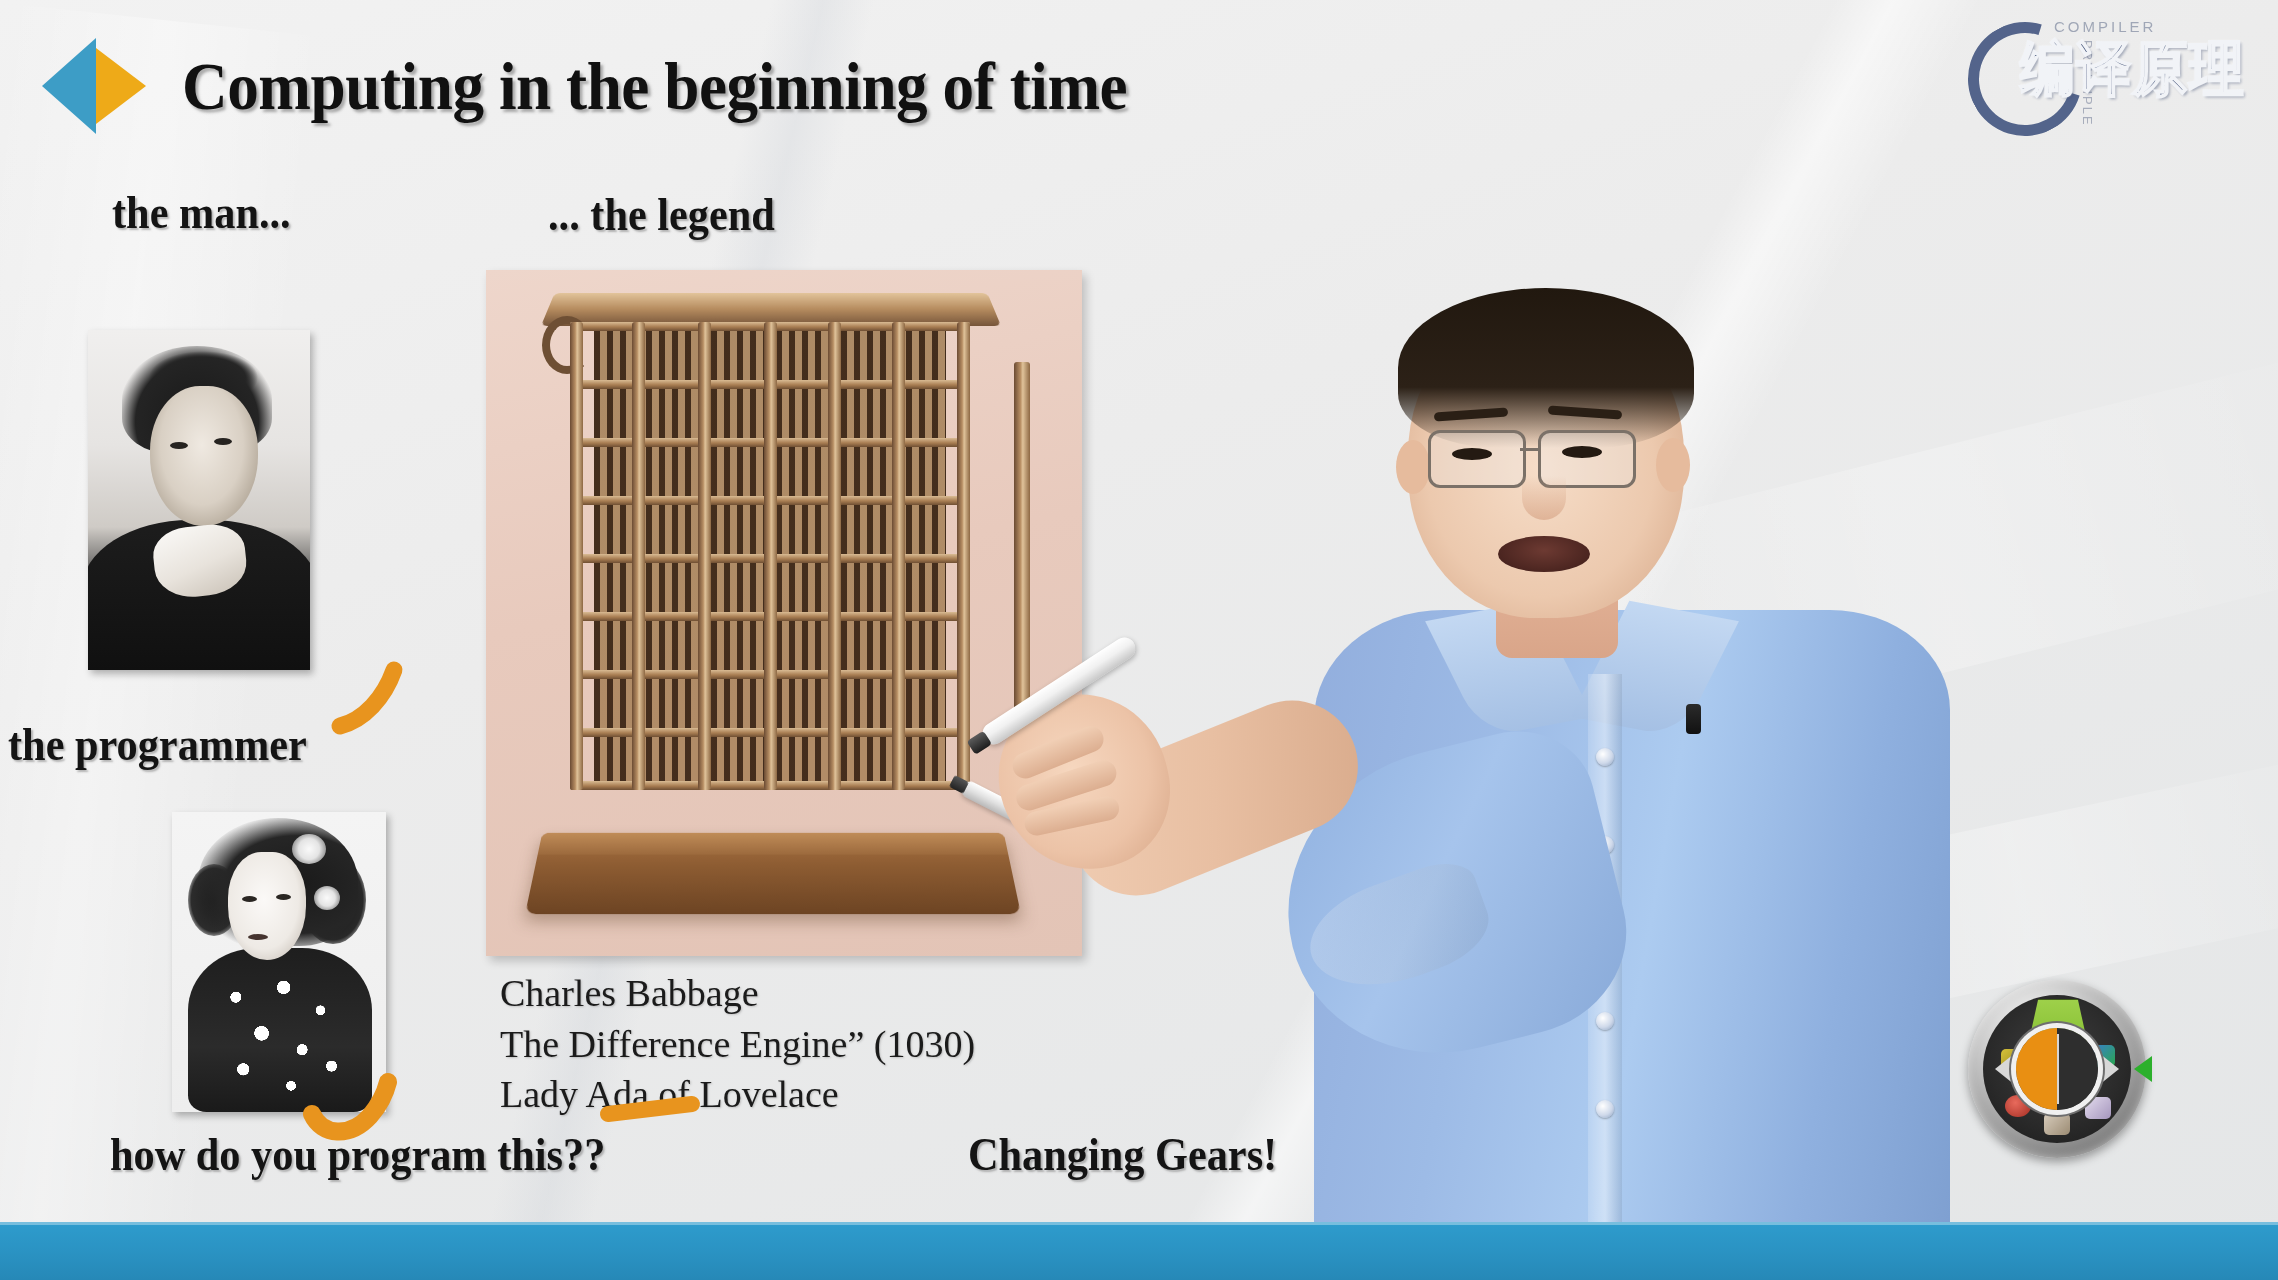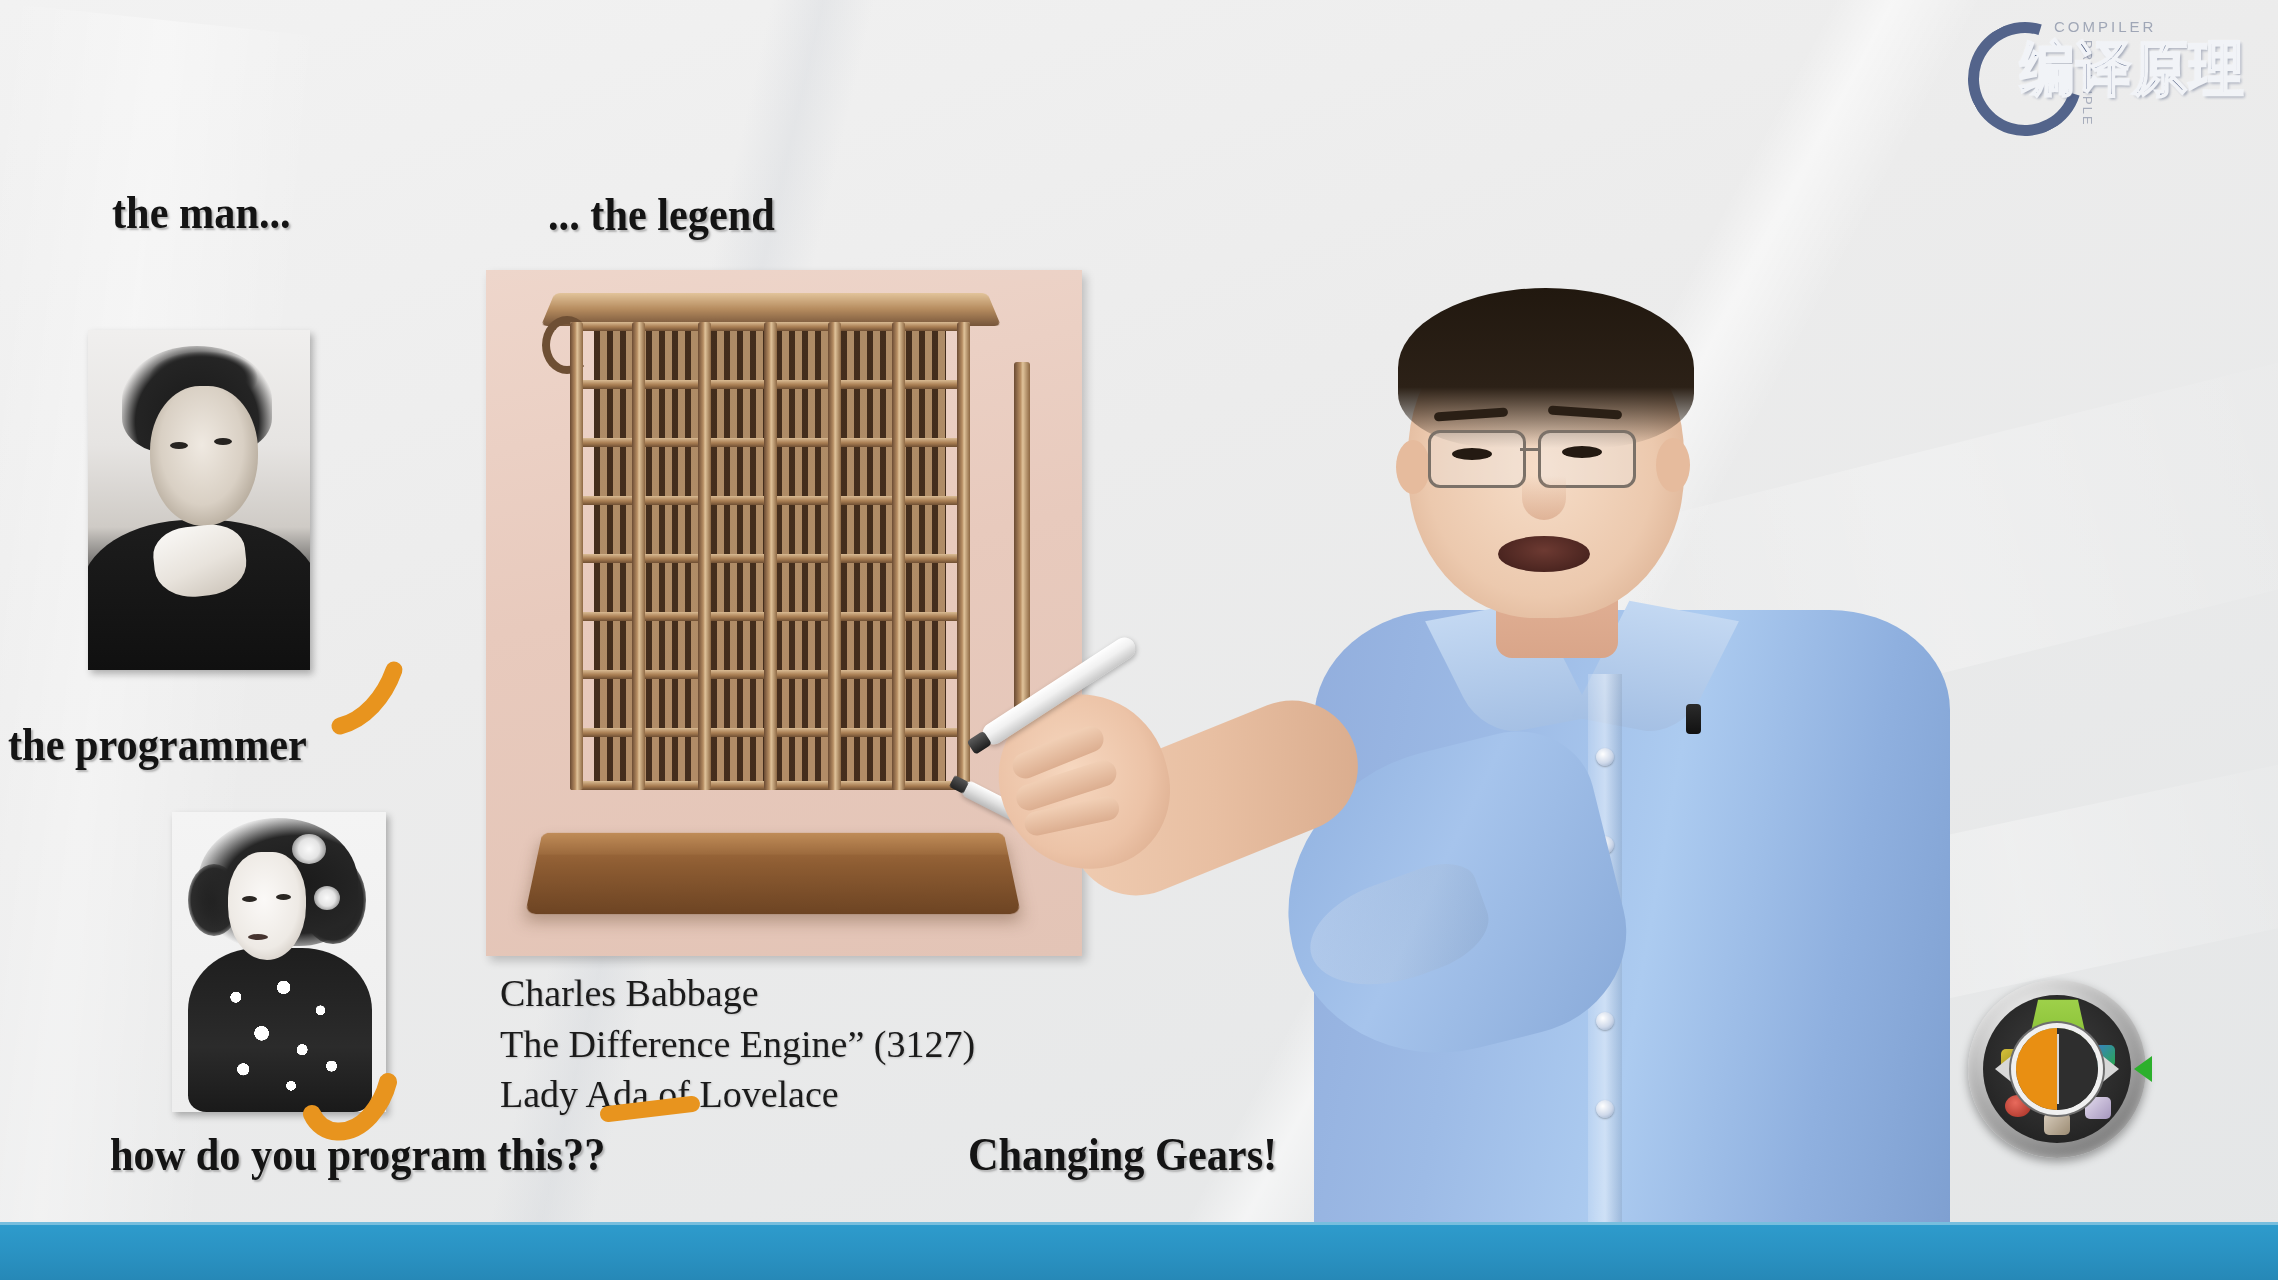--- a/index.html
+++ b/index.html
@@ -523,20 +523,27 @@
 </head>
 <body>
 
 <div id="stage">
 
   <div class="slide-bg"></div>
   <div class="bg-streak" style="left:-60px; top:0; width:320px; height:1280px; transform:rotate(6deg); opacity:.5;"></div>
   <div class="bg-streak" style="left:1500px; top:560px; width:900px; height:220px; transform:rotate(-14deg); opacity:.35;"></div>
   <div class="bg-streak" style="left:1650px; top:900px; width:760px; height:160px; transform:rotate(-12deg); opacity:.4;"></div>
 
+  <div class="title-row">
+    <div class="bullet-diamond">
+      <div class="tri-left"></div>
+      <div class="tri-right"></div>
+    </div>
+    <div class="slide-title">Computing in the beginning of time</div>
+  </div>
 
   <div class="lbl lbl-man">the man...</div>
   <div class="lbl lbl-legend">... the legend</div>
   <div class="lbl lbl-prog">the programmer</div>
   <div class="lbl lbl-howdo">how do you program this??</div>
   <div class="lbl lbl-gears">Changing Gears!</div>
 
   <div class="portrait babbage">
     <div class="bab-coat"></div>
     <div class="bab-hair"></div>
@@ -584,21 +591,21 @@
     <div class="eng-col" style="left:528px; top:92px; height:430px; width:16px;"></div>
     <div class="eng-base">
       <div class="eng-base-top"></div>
     </div>
     <div class="eng-pen">
       <div class="eng-pen-tip"></div>
     </div>
   </div>
 
   <div class="caption">Charles Babbage
-The Difference Engine” (3127)
+The Difference Engine” (1030)
 Lady Ada of Lovelace</div>
 
 
   <svg class="ink" style="left:318px; top:650px; width:130px; height:100px;" viewBox="0 0 130 100">
     <path d="M22 76 C 46 70, 66 48, 76 20" stroke="#e8941e" stroke-width="17" stroke-linecap="round" fill="none"></path>
   </svg>
   <svg class="ink" style="left:288px; top:1072px; width:170px; height:90px;" viewBox="0 0 170 90">
     <path d="M24 42 C 34 64, 62 66, 82 44 C 94 30, 98 18, 100 10" stroke="#e8941e" stroke-width="18" stroke-linecap="round" fill="none"></path>
   </svg>
   <svg class="ink" style="left:588px; top:1080px; width:170px; height:60px;" viewBox="0 0 170 60">

